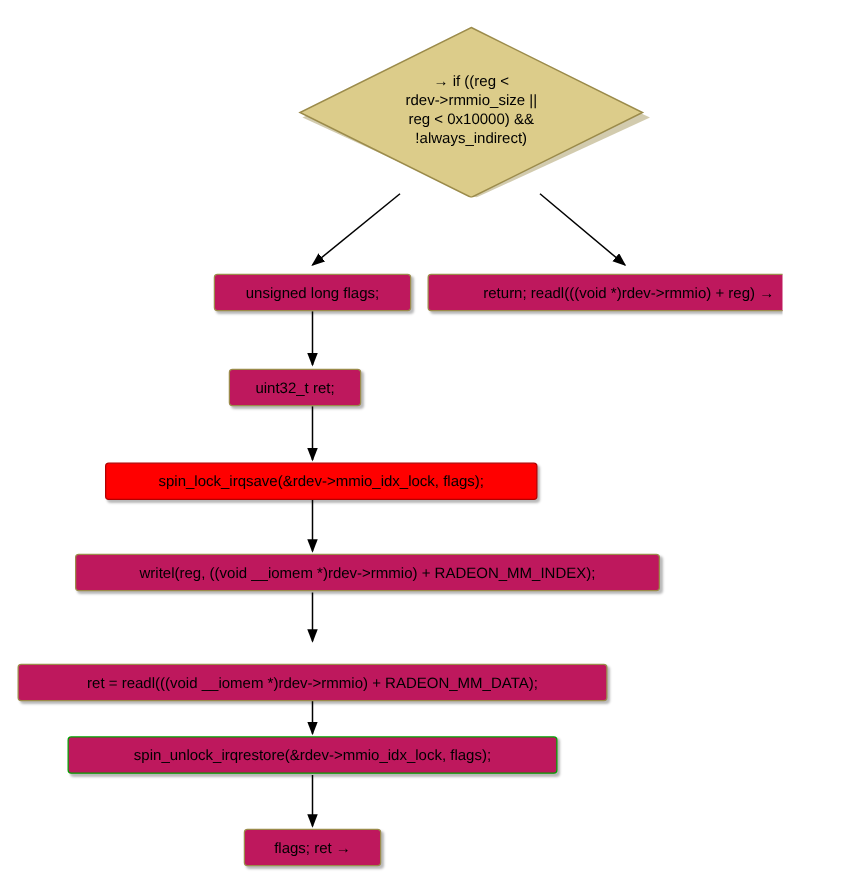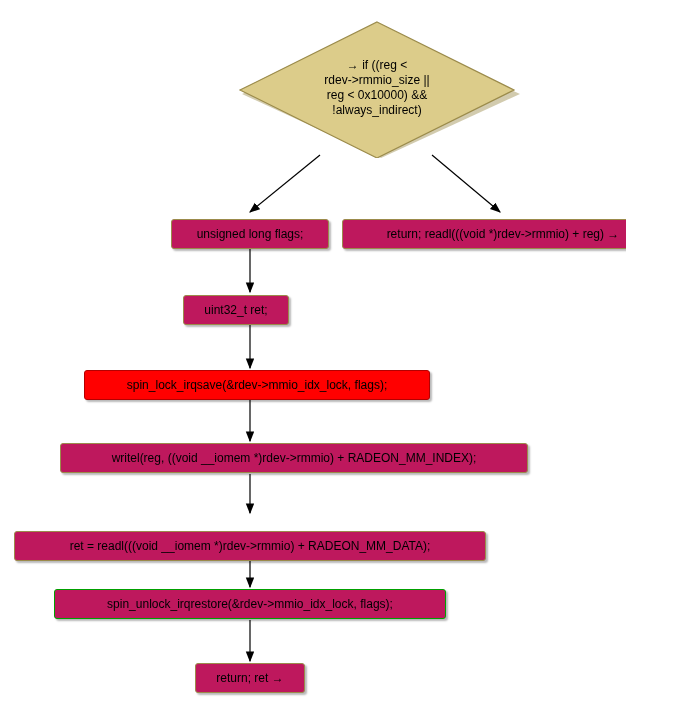--- a/index.html
+++ b/index.html
@@ -138,16 +138,16 @@
 
   <div class="node box" style="left:14px; top:515px; width:472px; height:30px;margin-top:16px;">
     <span>ret = readl(((void __iomem *)rdev-&gt;rmmio) + RADEON_MM_DATA);</span>
   </div>
 
   <div class="node box green" style="left:54px; top:589px; width:392px; height:30px;">
     <span>spin_unlock_irqrestore(&amp;rdev-&gt;mmio_idx_lock, flags);</span>
   </div>
 
   <div class="node box" style="left:195px; top:663px; width:110px; height:30px;">
-    <span>return; ret →</span>
+    <span>flags; ret →</span>
   </div>
 
 </div>
 
 </body></html>

